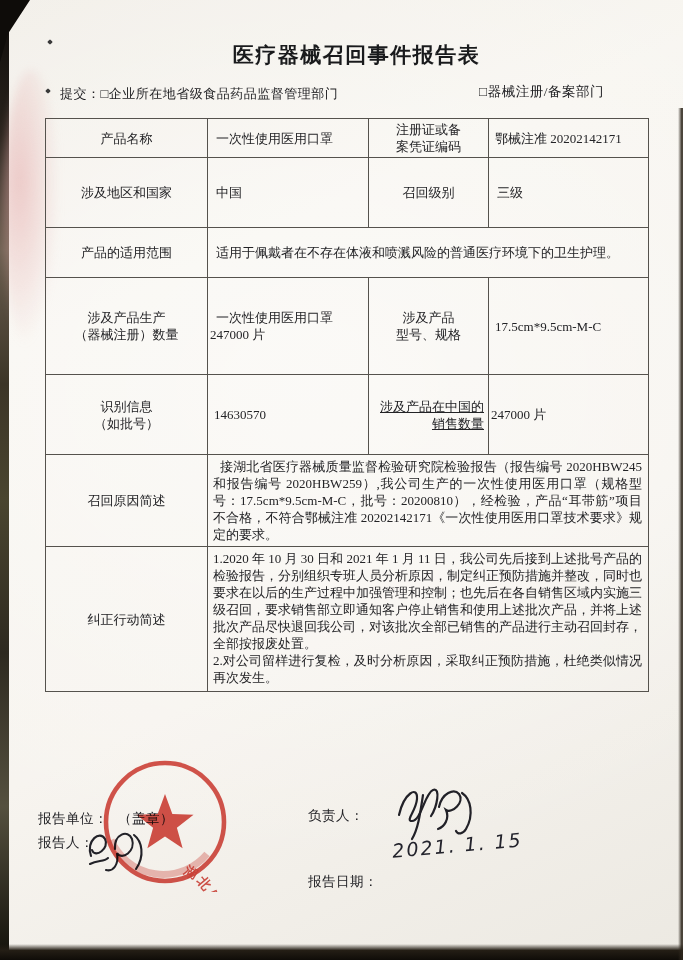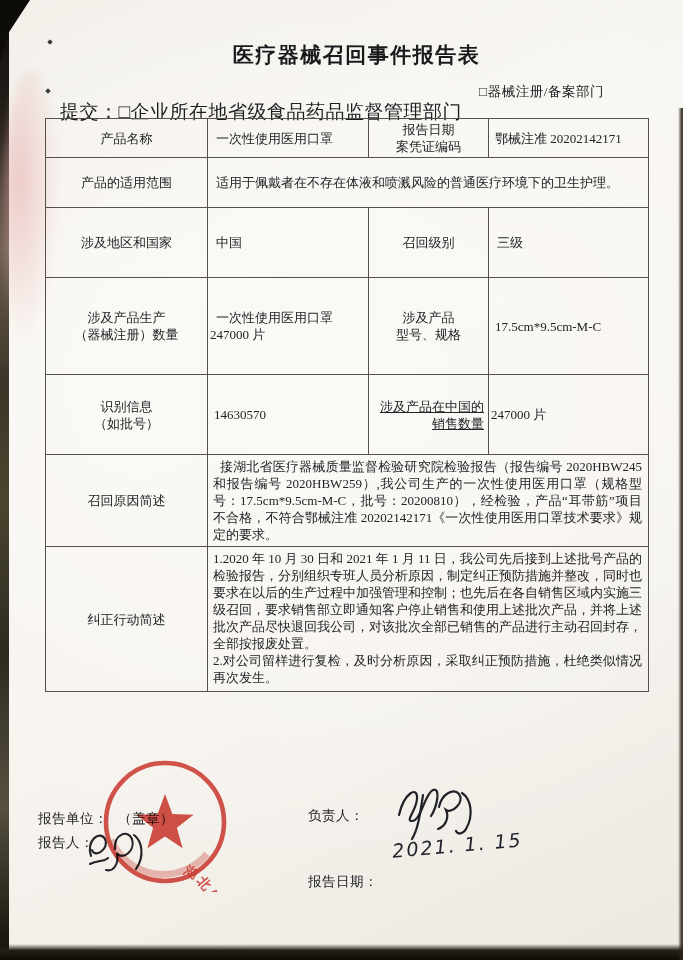--- a/index.html
+++ b/index.html
@@ -23,21 +23,21 @@
     clip-path:polygon(0 0,100% 0,26% 55%,0 100%);}
   .smudge-pink{position:absolute;left:2px;top:70px;width:58px;height:280px;border-radius:50%;
     background:radial-gradient(ellipse at 30% 40%,rgba(228,168,168,0.55),rgba(228,168,168,0) 70%);
     filter:blur(4px);}
   .speck{position:absolute;width:4px;height:4px;background:#3a3a3a;transform:rotate(45deg);border-radius:1px;}
   .speck1{left:48px;top:40px;}
   .speck2{left:46px;top:89px;}
   
   .title{position:absolute;left:45px;top:31px;width:603px;margin:10px;
     font-size:21px;font-weight:bold;letter-spacing:1.5px;text-align:center;color:#191a1c;}
-  .submit-line{position:absolute;left:60px;top:99px;font-size:19px;letter-spacing:0.5px;}
+  .submit-line{position:absolute;left:60px;top:85px;font-size:13px;letter-spacing:0.5px;}
   .submit-opt2{position:absolute;left:479px;top:83px;font-size:13.5px;letter-spacing:0.5px;}
   
   table.report{position:absolute;left:45px;top:118px;width:603px;border-collapse:collapse;table-layout:fixed;}
   table.report td{border:1px solid #55524d;font-size:13px;line-height:17px;padding:2px 4px;
     vertical-align:middle;overflow:hidden;color:#232326;}
   .lbl{text-align:center;}
   .lbl-left{text-align:right;padding-left:3px !important;text-decoration:underline;}
   .val{text-align:left;}
   .pl8{padding-left:8px !important;}
   .pl6{padding-left:6px !important;}
@@ -85,34 +85,34 @@
         <col style="width:162px">
         <col style="width:161px">
         <col style="width:120px">
         <col style="width:160px">
       </colgroup>
     <tbody>
         <tr style="height:38px">
       <td class="lbl">产品名称</td>
       <td class="val pl8">一次性使用医用口罩</td>
       <td class="lbl">
-        <div>报告日期</div>
+        <div>注册证或备</div>
         <div>案凭证编码</div>
       </td>
       <td class="val pl6">鄂械注准 20202142171</td>
-    </tr>
-    <tr style="height:50px">
-      <td class="lbl">产品的适用范围</td>
-      <td class="val pl8" colspan="3">适用于佩戴者在不存在体液和喷溅风险的普通医疗环境下的卫生护理。</td>
     </tr>
     <tr style="height:70px">
       <td class="lbl">涉及地区和国家</td>
       <td class="val pl8">中国</td>
       <td class="lbl">召回级别</td>
       <td class="val pl8">三级</td>
+    </tr>
+    <tr style="height:50px">
+      <td class="lbl">产品的适用范围</td>
+      <td class="val pl8" colspan="3">适用于佩戴者在不存在体液和喷溅风险的普通医疗环境下的卫生护理。</td>
     </tr>
     <tr style="height:97px">
       <td class="lbl">
         <div>涉及产品生产</div>
         <div>（器械注册）数量</div>
       </td>
       <td class="val pl2">
         <div class="ml6">一次性使用医用口罩</div>
         <div>247000 片</div>
       </td>

